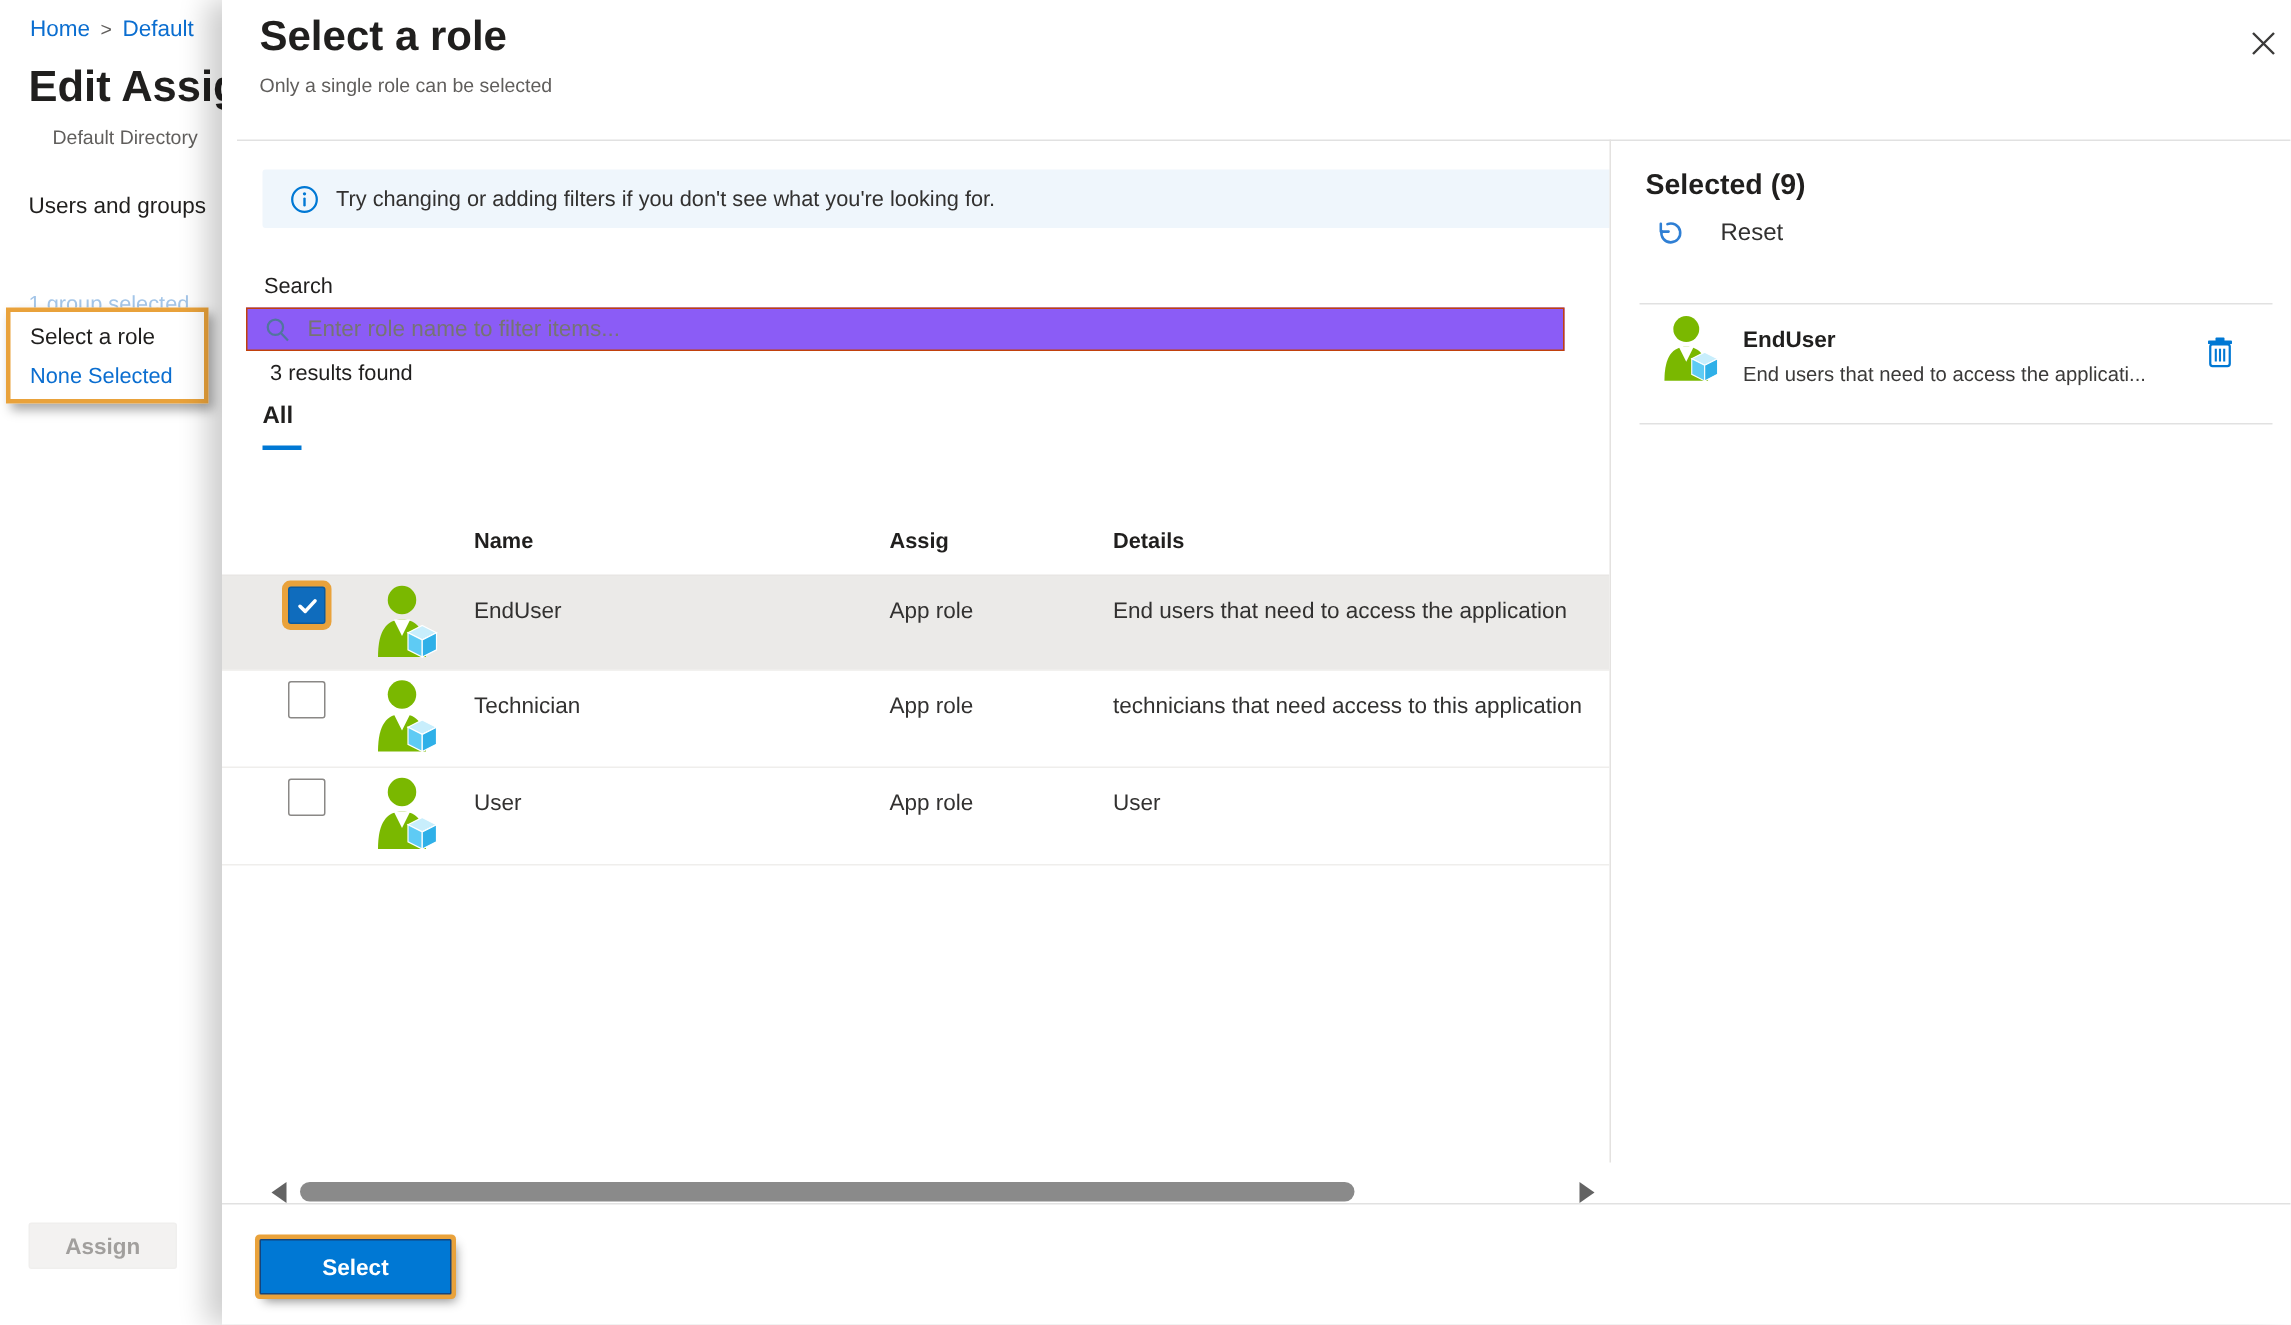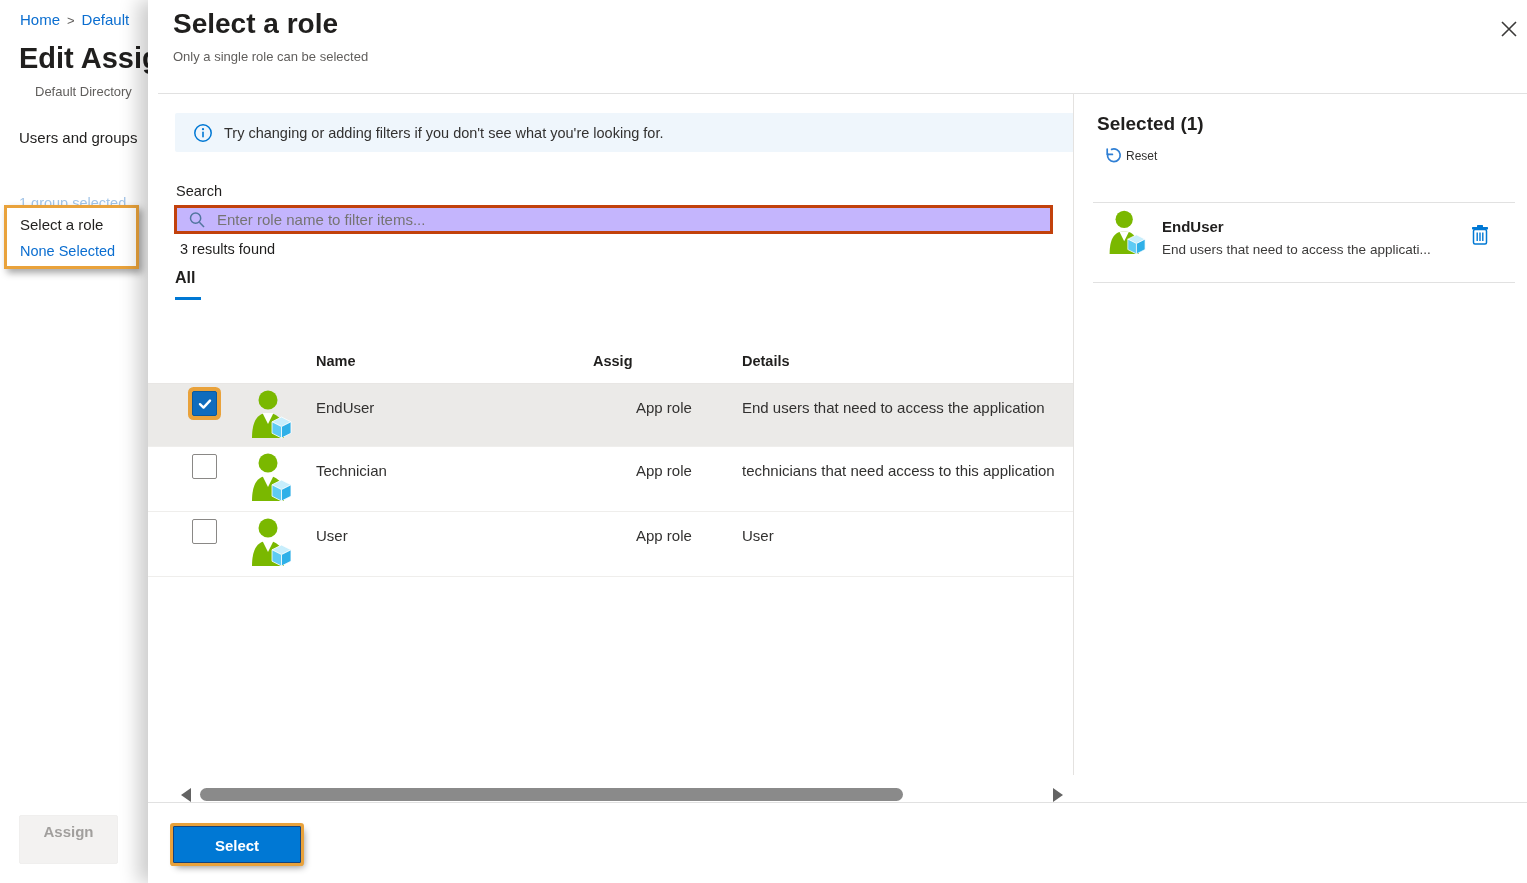--- a/index.html
+++ b/index.html
@@ -13,73 +13,73 @@
   .crumb-link { color:#0b6ed0; cursor:pointer; }
   .crumb-sep { color:#605e5c; margin:0 7px; font-size:13px; }
   .page-title { left:19px; top:42px; font-size:29px; font-weight:700; color:#201f1e; white-space:nowrap; }
   .page-sub { left:19px; top:84px; font-size:13px; color:#605e5c;margin-left:16px; }
   .ug-label { left:19px; top:129px; font-size:15px; color:#201f1e; }
   .grp-sel { left:19px; top:163px; font-size:14.5px; color:#a3c5e8;margin-top:32px; }
   .role-box { left:4px; top:205px; width:135px; height:64px; background:#fff;
     border:3px solid #e9a23b; box-shadow:3px 4px 7px rgba(0,0,0,.35); }
   .role-box .lbl { position:absolute; left:13px; top:8px; font-size:15px; color:#201f1e; white-space:nowrap; }
   .role-box .val { position:absolute; left:13px; top:35px; font-size:14.5px; color:#0b6ed0; white-space:nowrap; cursor:pointer; }
-  .assign-btn { left:19px; top:815px; width:99px; height:49px; background:#f3f2f1; border:1px solid #f0efee;
+  .assign-btn { left:19px; top:815px; width:99px; height:31px; background:#f3f2f1; border:1px solid #f0efee;
     color:#a19f9d; font-size:15px; font-weight:700; text-align:center; line-height:31px; border-radius:2px; }
 
   
   #dialog { position:absolute; left:148px; top:0; width:1379px; height:883px; background:#fff;
     box-shadow:-10px 0 18px rgba(0,0,0,.20); }
   .dlg-title { left:25px; top:8px; font-size:28px; font-weight:700; color:#201f1e; }
   .dlg-sub { left:25px; top:49px; font-size:13px; color:#605e5c; }
   .close-x { left:1348px; top:16px; width:26px; height:26px; cursor:pointer; }
   .hdr-divider { left:10px; top:93px; right:0; height:1px; background:#e1e1e1; }
 
   
   #main { left:0; top:93px; width:925px; height:709px; overflow:hidden; }
   .banner { left:27px; top:20px; width:940px; height:39px; background:#eff6fc; border-radius:2px;
     display:flex; align-items:center; padding-left:18px; }
   .banner-text { font-size:14.5px; color:#323130; margin-left:11px; }
   .search-label { left:28px; top:90px; font-size:14.5px; color:#201f1e; }
-  .search-box { left:26px; top:112px; width:879px; height:29px; border:3px solid #c2410c; background:#c4b5fd;
+  .search-box { left:16px; top:112px; width:879px; height:29px; border:1px solid #c2410c; background:#8b5cf6;
     display:flex; align-items:center; padding-left:11px; }
   .search-box input { border:none; outline:none; flex:1; font-size:15px; color:#323130; margin-left:11px;
     font-family:inherit; background:transparent; }
   .search-box input::placeholder { color:#767473; opacity:1; }
   .results { left:32px; top:148px; font-size:14.5px; color:#201f1e; }
   .tab-all { left:27px; top:176px; font-size:16px; font-weight:700; color:#201f1e; cursor:pointer; }
   .tab-underline { left:27px; top:204px; width:26px; height:3px; background:#0078d4; }
 
   .thead { left:0; top:247px; width:925px; height:44px; border-bottom:1px solid #e8e6e4; }
   .th { position:absolute; top:13px; font-size:14.5px; font-weight:700; color:#201f1e; }
   .th-name { left:168px; } .th-type { left:445px; } .th-details { left:594px; }
 
   .trow { position:absolute; left:0; width:925px; border-bottom:1px solid #efeeec; cursor:pointer; }
   .trow.sel { background:#ebeae8; }
   .cell-name,.cell-type,.cell-details { position:absolute; top:15px; font-size:15px; color:#323130; white-space:nowrap; }
-  .cell-name { left:168px; } .cell-type { left:445px;margin-left:43px; }
+  .cell-name { left:168px; } .cell-type { left:445px; }
   .cell-details { left:594px; width:331px; overflow:hidden; }
   .cbox { position:absolute; left:44px; top:7px; width:25px; height:25px; background:#fff;
     border:1px solid #8a8886; border-radius:2px; cursor:pointer; }
   .cbox.checked { background:#0f6cbd; border-color:#0b5a9e;
     box-shadow:0 0 0 4px #e9a23b; display:flex; align-items:center; justify-content:center; }
   .row-icon { position:absolute; left:100px; top:6px; }
 
   .hscroll-left { left:33px; top:695px; width:0; height:0; border-top:7px solid transparent;
     border-bottom:7px solid transparent; border-right:10px solid #636363; cursor:pointer; }
   .hscroll-thumb { left:52px; top:695px; width:703px; height:13px; background:#8a8a8a; border-radius:7px; cursor:pointer; }
   .hscroll-right { left:905px; top:695px; width:0; height:0; border-top:7px solid transparent;
     border-bottom:7px solid transparent; border-left:10px solid #636363; cursor:pointer; }
 
   
   .v-divider { left:925px; top:93px; width:1px; height:682px; background:#e4e2e0; }
   #sel-panel { left:925px; top:93px; width:454px; height:709px; }
   .sel-title { left:24px; top:20px; font-size:19px; font-weight:700; color:#201f1e; }
   .reset-row { left:29px; top:53px; display:flex; align-items:center; cursor:pointer; }
-  .reset-lbl { font-size:12px; color:#323130; margin-left:4px; }
+  .reset-lbl { font-size:16px; color:#323130; margin-left:25px; }
   .sp-div1 { left:20px; top:109px; right:12px; height:1px; background:#e1e1e1; }
   .sp-div2 { left:20px; top:189px; right:12px; height:1px; background:#e1e1e1; }
   .sel-item-icon { left:33px; top:117px; }
   .sel-item-name { left:89px; top:125px; font-size:15px; font-weight:700; color:#201f1e; }
   .sel-item-desc { left:89px; top:149px; font-size:13.5px; color:#3b3a39; width:290px; white-space:nowrap; overflow:hidden; }
   .trash { left:397px; top:131px; cursor:pointer; }
 
   
   .ftr-divider { left:0; top:802px; width:1379px; height:1px; background:#e1e1e1; }
   .select-btn { left:25px; top:826px; width:128px; height:37px; background:#0078d4; color:#fff;
@@ -207,21 +207,21 @@
     </div>
 
     <div class="abs hscroll-left"></div>
     <div class="abs hscroll-thumb"></div>
     <div class="abs hscroll-right"></div>
   </div>
 
   <div class="abs v-divider"></div>
 
   <div id="sel-panel" class="abs">
-    <div class="abs sel-title">Selected (1)</div>
+    <div class="abs sel-title">Selected (9)</div>
 
     <div class="abs reset-row">
       <svg width="20" height="20" viewBox="0 0 20 20">
         <path d="M5.2 3.2 L5.2 8.4 L10.4 8.4" fill="none" stroke="#2f7fd4" stroke-width="1.7" stroke-linecap="round" stroke-linejoin="round"></path>
         <path d="M5.7 8 A6.3 6.3 0 1 0 9.6 3.4" fill="none" stroke="#2f7fd4" stroke-width="1.7" stroke-linecap="round"></path>
       </svg>
       <span class="reset-lbl">Reset</span>
     </div>
 
     <div class="abs sp-div1"></div>

